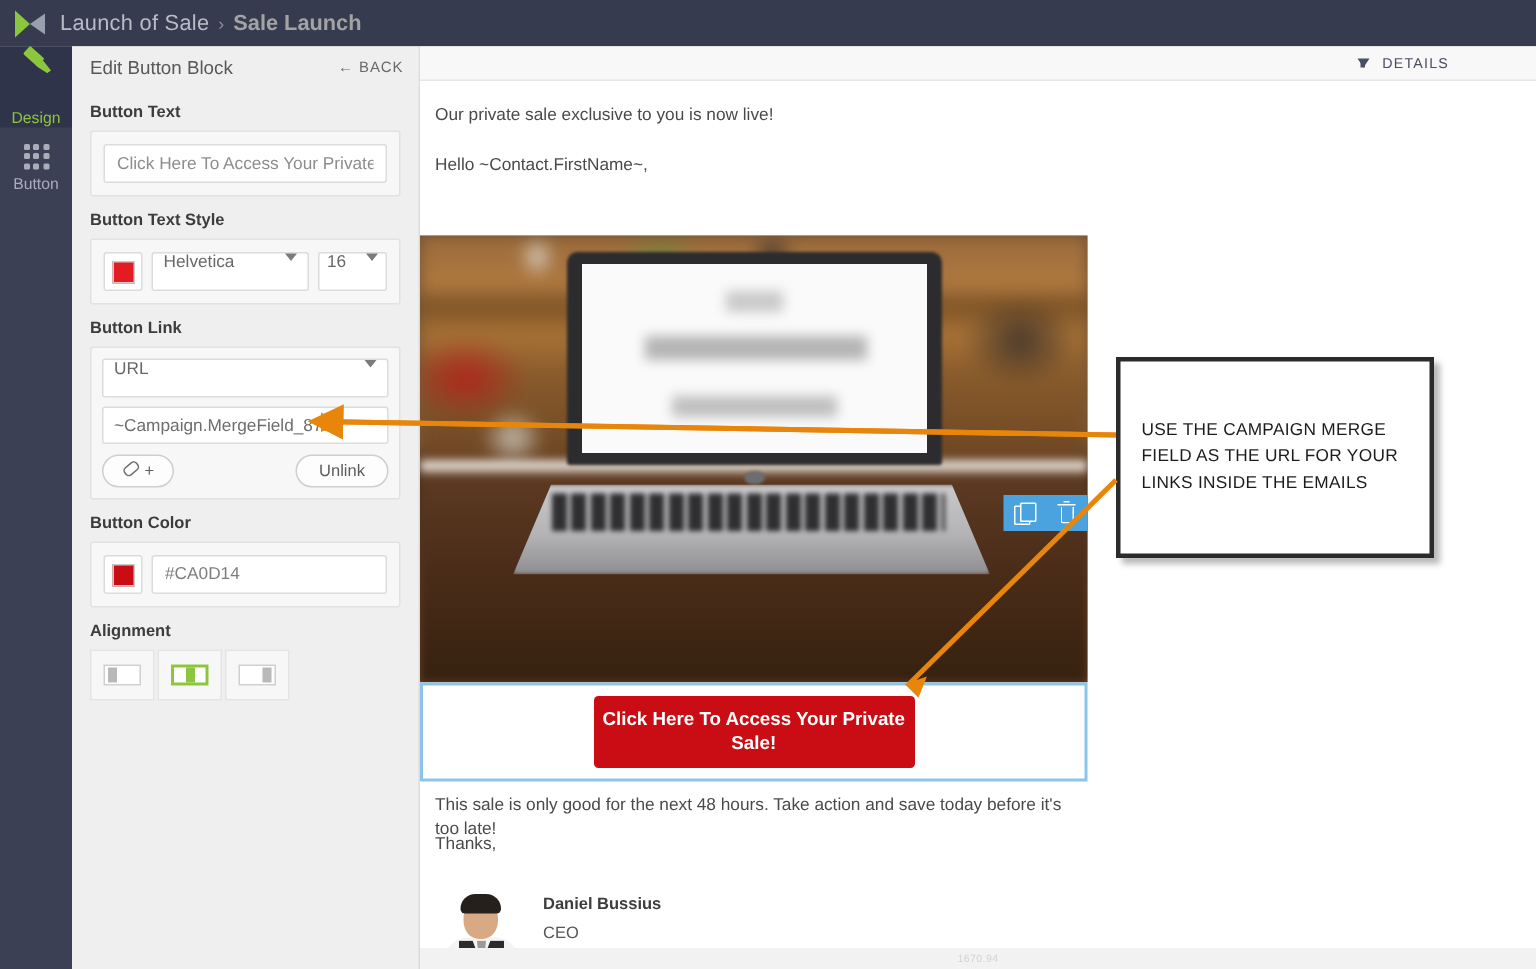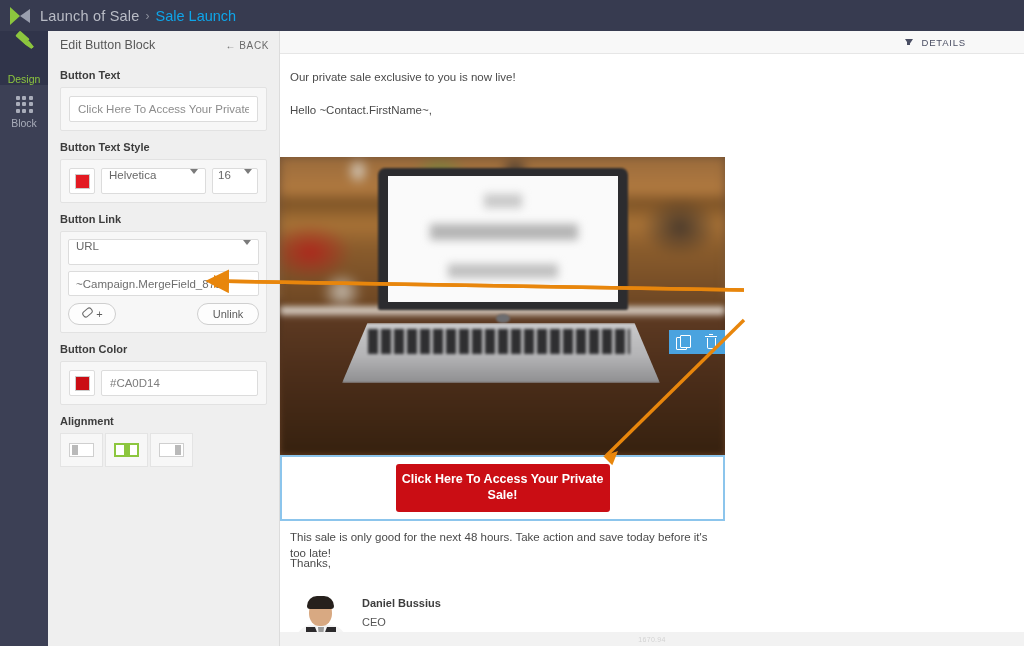--- a/index.html
+++ b/index.html
@@ -15,21 +15,21 @@
     position: absolute; left: 0; top: 0; width: 1024px; height: 31px;
     background: #373b50; display: flex; align-items: center; padding-left: 10px;
   }
   .logo { width: 22px; height: 20px; position: relative; margin-right: 8px; flex: 0 0 auto; }
   .logo .l1 { position: absolute; left: 0; top: 1px; width: 0; height: 0;
     border-left: 10px solid #8cc63e; border-top: 9px solid transparent; border-bottom: 9px solid transparent; }
   .logo .l2 { position: absolute; left: 10px; top: 3px; width: 0; height: 0;
     border-right: 10px solid #9a9fae; border-top: 7px solid transparent; border-bottom: 7px solid transparent; }
   .bc { color: #b9bcc6; font-size: 14.5px; letter-spacing: .2px; }
   .bc-sep { color: #8b8f9c; font-size: 12px; margin: 0 6px; }
-  .bc-cur { color: #0ea5e9; font-size: 14.5px; font-weight: normal; }
+  .bc-cur { color: #a3a3a3; font-size: 14.5px; font-weight: bold; }
 
   
   .rail {
     position: absolute; left: 0; top: 31px; width: 48px; height: 615px;
     background: #3c4055;
   }
   .rail-item {
     width: 48px; height: 54px; display: flex; flex-direction: column;
     align-items: center; justify-content: center; cursor: pointer;
   }
@@ -246,21 +246,21 @@
         <i></i>
           <i></i>
           <i></i>
           <i></i>
           <i></i>
           <i></i>
           <i></i>
           <i></i>
           <i></i>
       </span>
-      <span class="rail-lbl">Block</span>
+      <span class="rail-lbl">Button</span>
     </div>
   </div>
 
   <div class="panel">
     <div class="panel-head">
       <span class="panel-title">Edit Button Block</span>
       <span class="back">← BACK</span>
     </div>
 
     <div class="sec-lbl">Button Text</div>
@@ -392,20 +392,27 @@
 
         </div>
       </div>
     </div>
   </div>
 
   <div class="statusbar">
     <span>1670.94</span>
   </div>
 
+  <div class="callout">
+    <p>
+      <span>USE THE CAMPAIGN MERGE</span><br>
+      <span>FIELD AS THE URL FOR YOUR</span><br>
+      <span>LINKS INSIDE THE EMAILS</span>
+    </p>
+  </div>
 
   <svg class="arrows" viewBox="0 0 1024 646">
     <defs>
       <marker id="ah" markerWidth="7" markerHeight="7" refX="5.6" refY="3.5" orient="auto">
         <path d="M0,0 L7,3.5 L0,7 z" fill="#E8860C"></path>
       </marker>
     </defs>
     <path d="M744,290 L210,281" stroke="#E8860C" stroke-width="3.4" fill="none" marker-end="url(#ah)" transform="translate(0,0)" marker-start="none"></path>
     <path d="M744,290 L214,281" stroke="#E8860C" stroke-width="3.4" fill="none"></path>
     <polygon points="214,281 228,275 228,288" fill="#E8860C" transform="rotate(180 221 281.5)"></polygon>

